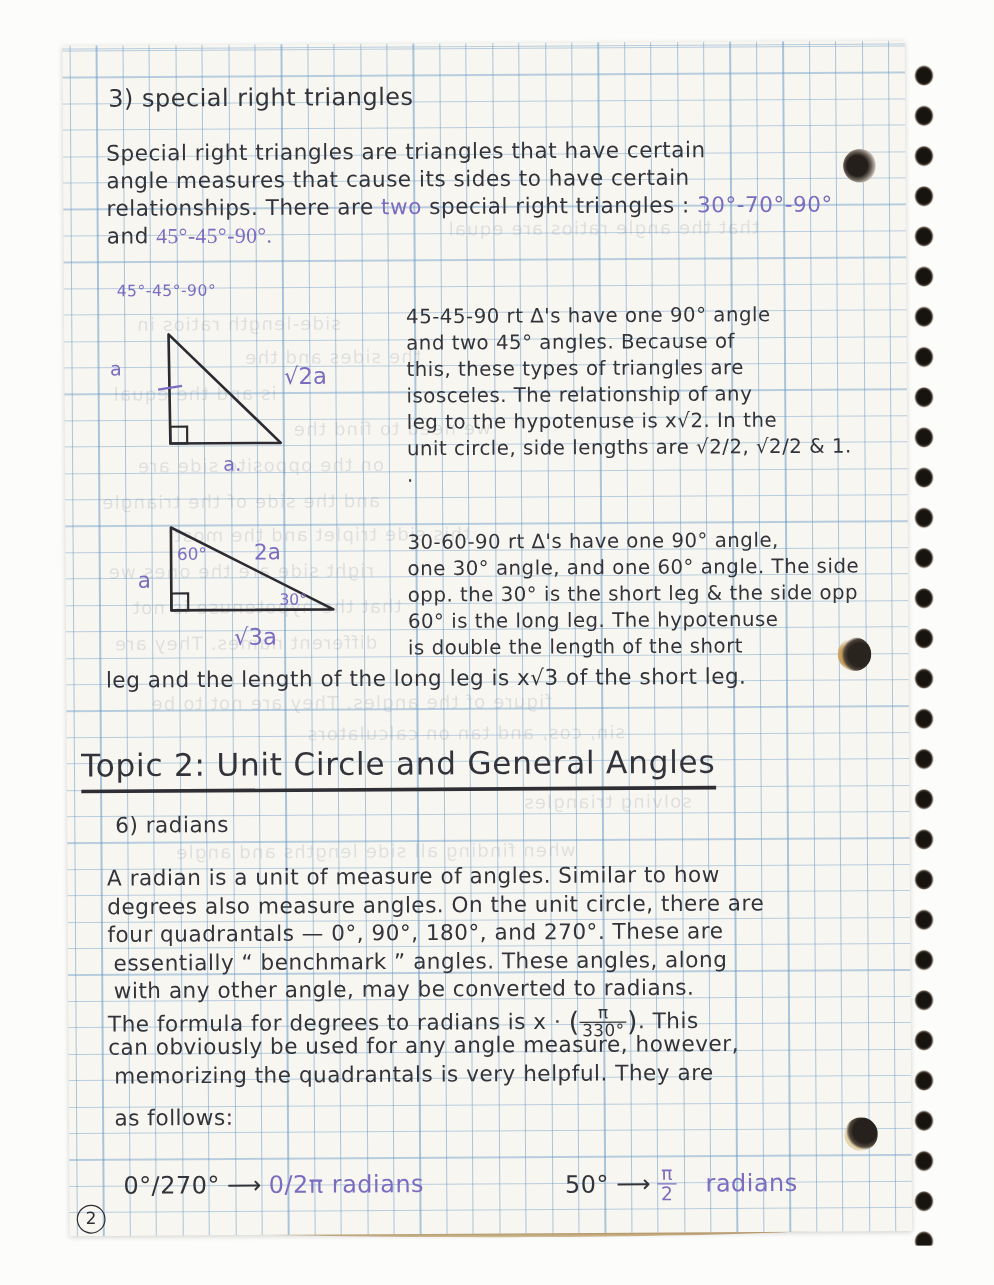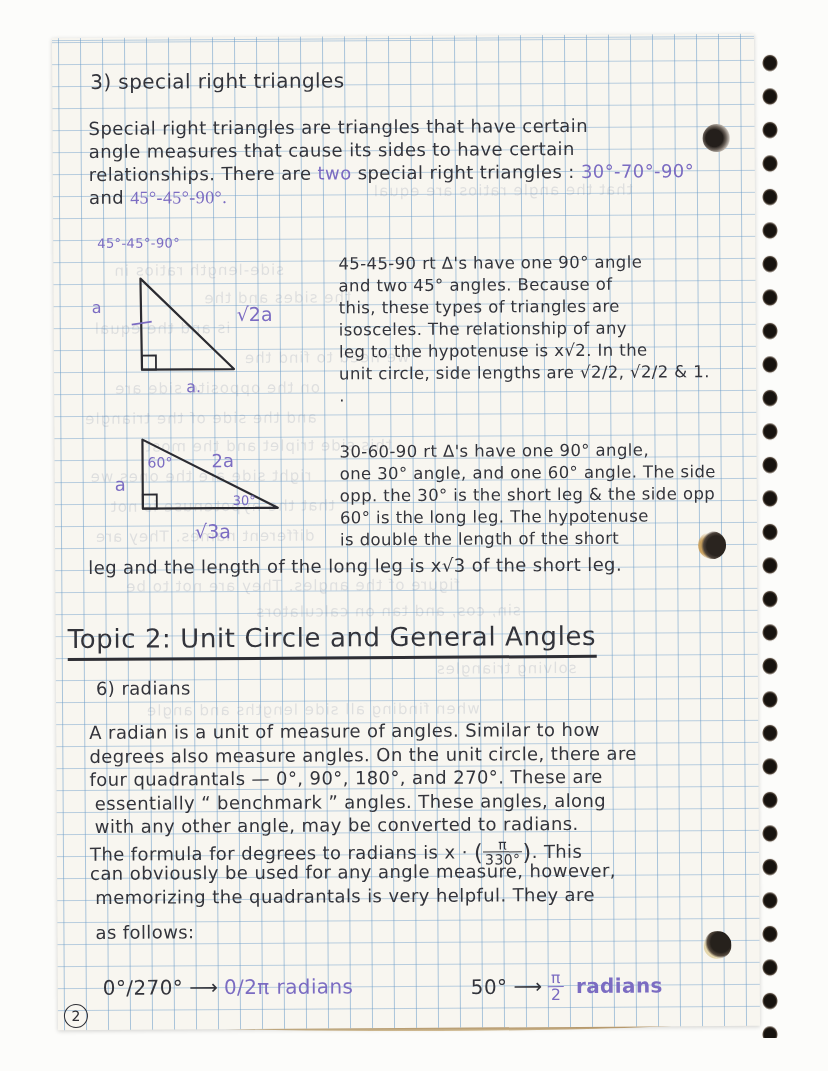--- a/index.html
+++ b/index.html
@@ -132,19 +132,19 @@
       <span>The formula for degrees to radians is  x · </span><span class="paren">(</span><span class="frac"><span class="num">π</span><span class="den">330°</span></span><span class="paren">)</span><span>. This</span>
     </div>
     <div class="line hw18" style="left:33px;top:825px;">can obviously be used for any angle measure, however,</div>
     <div class="line hw18" style="left:38px;top:848.5px;">memorizing the quadrantals is very helpful. They are</div>
     <div class="line hw18" style="left:38px;top:884px;">as follows:</div>
 
     <div class="line hw20" style="left:45px;top:938px;">
       <span>0°/270°</span><span class="arrow">⟶</span><span class="purple">0/2π radians</span>
     </div>
     <div class="line hw20" style="left:413px;top:935px;">
-      <span>50°</span><span class="arrow">⟶</span><span class="frac purple"><span class="num">π</span><span class="den">2</span></span><span class="purple" style="margin-left:12px;font-weight:bold;">radians</span>
+      <span>50°</span><span class="arrow">⟶</span><span class="frac purple"><span class="num">π</span><span class="den">2</span></span><span class="purple" style="margin-left:24px;">radians</span>
     </div>
 
     <div class="pagenum">2</div>
 
   </div>
 </div>
 
 </body></html>

